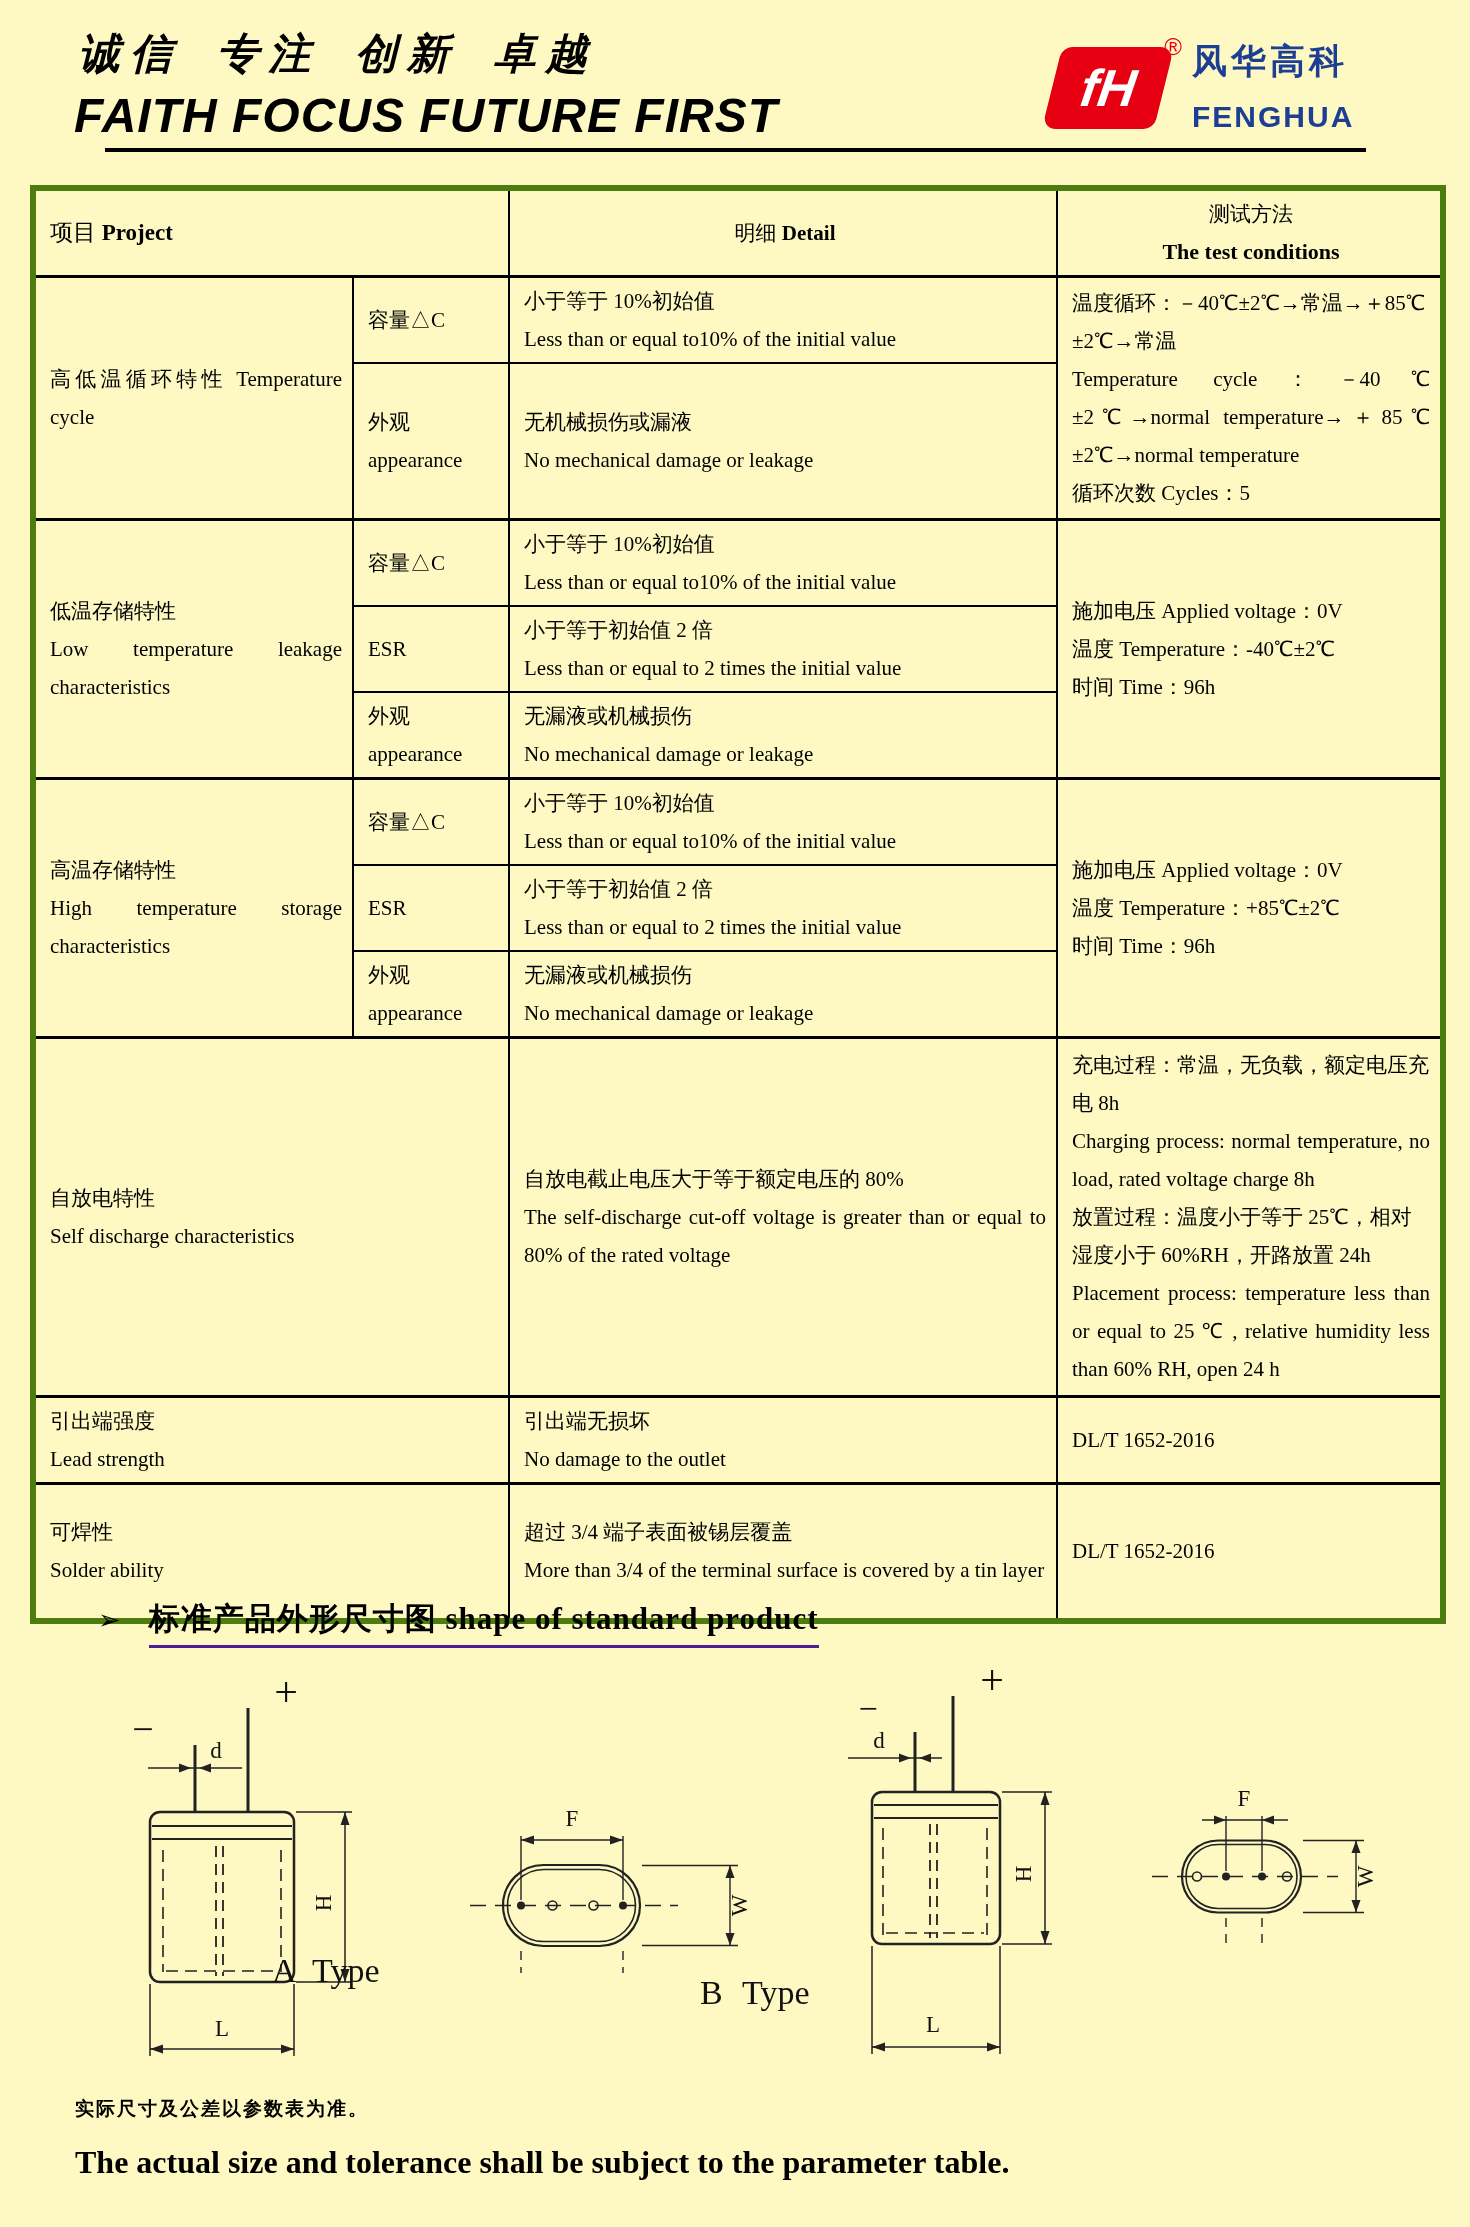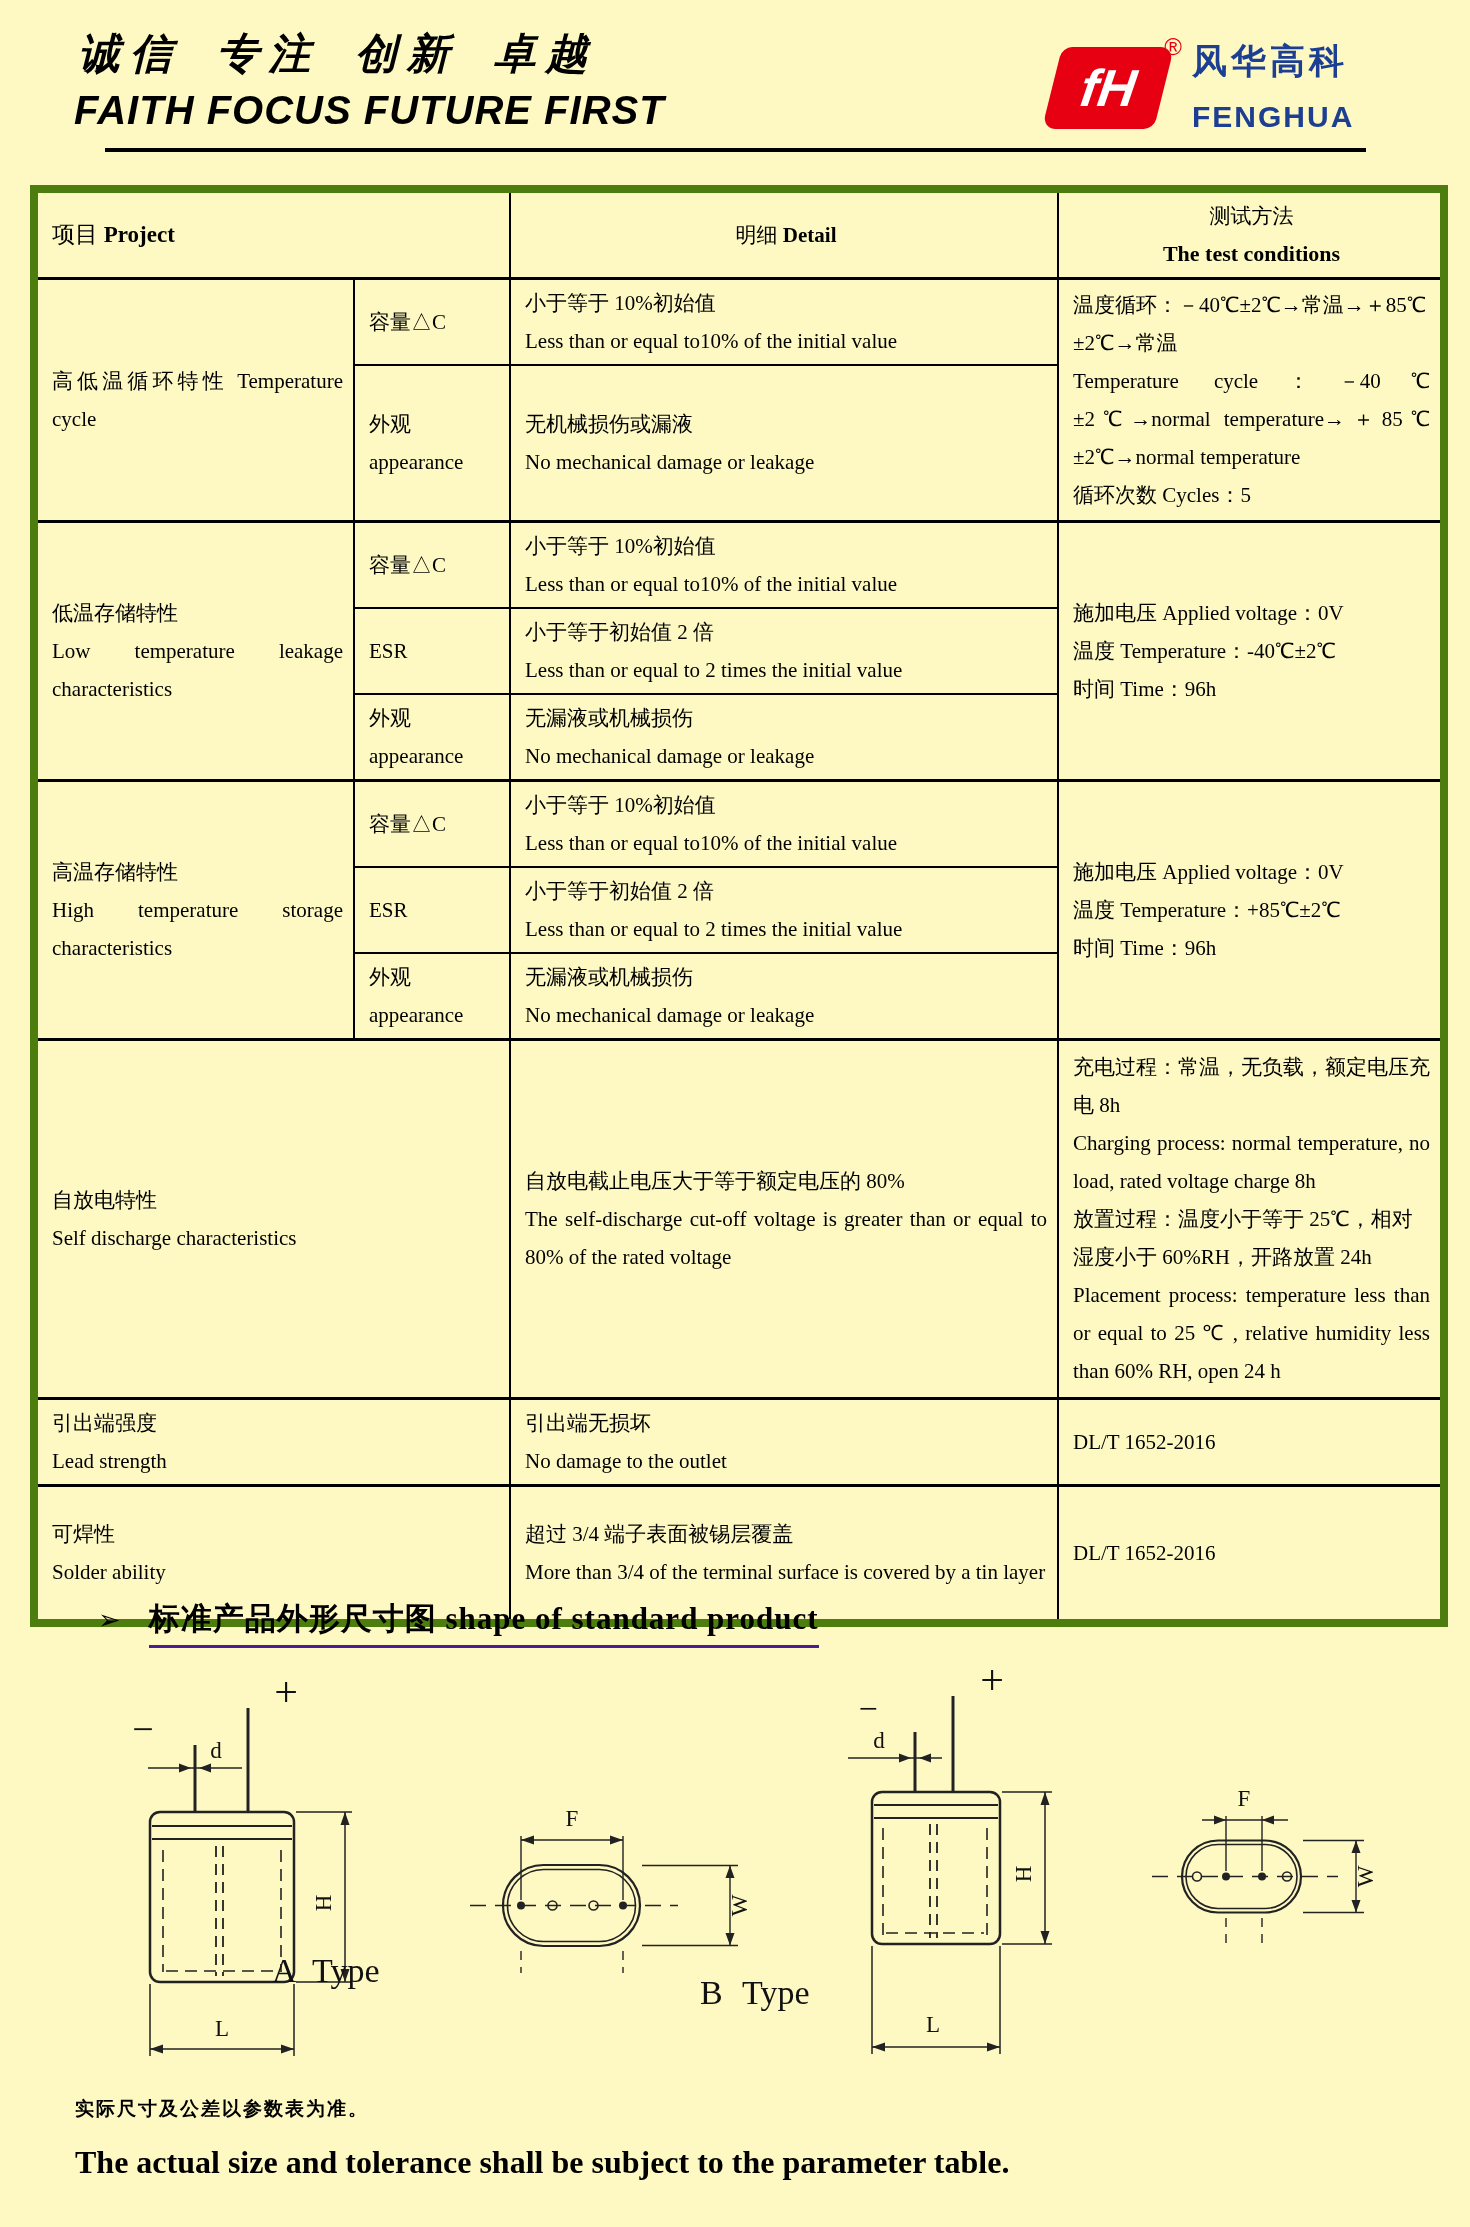--- a/index.html
+++ b/index.html
@@ -8,21 +8,21 @@
     position:relative; width:1470px; height:2227px; background:#fef9c3;
     font-family:"Liberation Serif", serif; color:#000; overflow:hidden;
   }
   
   .slogan-zh {
     position:absolute; left:78px; top:26px; font-size:42px; font-style:italic;
     font-weight:bold; letter-spacing:10px; word-spacing:14px;
     font-family:"Liberation Serif", serif;
   }
   .slogan-en {
-    position:absolute; left:74px; top:88px; font-size:40px; font-style:italic;
+    position:absolute; left:74px; top:88px; font-size:48px; font-style:italic;
     font-weight:bold; letter-spacing:1px; font-family:"Liberation Sans", sans-serif;
   }
   .header-rule { position:absolute; left:105px; top:148px; width:1261px; height:4px; background:#000; }
   .logo { position:absolute; left:1046px; top:42px; display:flex; align-items:center; gap:20px; }
   .logo-mark-wrap { position:relative; width:126px; height:86px; }
   .logo-mark {
     position:absolute; left:6px; top:2px; width:112px; height:82px;
     background:#e60012; transform:skewX(-14deg); border-radius:10px 14px 10px 14px;
     display:flex; align-items:center; justify-content:center;
   }
@@ -33,21 +33,21 @@
   .logo-reg { position:absolute; right:-10px; top:-12px; color:#e60012; font-size:24px; font-family:"Liberation Sans", sans-serif; }
   .logo-text { display:flex; flex-direction:column; line-height:1.08;gap:21px; }
   .logo-zh { font-size:35px; font-weight:bold; color:#1c3f94; letter-spacing:4px; font-family:"Liberation Sans", sans-serif; }
   .logo-en { font-size:30px; font-weight:bold; color:#1c3f94; letter-spacing:2px; font-family:"Liberation Sans", sans-serif; }
   
   table.spec {
     position:absolute; left:30px; top:185px; width:1410px;
     border-collapse:collapse; table-layout:fixed;
     font-size:21px;
   }
-  table.spec { border:8px solid #4d7c0f; }
+  table.spec { border:6px solid #4d7c0f; }
   table.spec td { border:2px solid #000; vertical-align:middle; padding:4px 10px 4px 14px; line-height:38px; }
   table.spec tr.major > td { border-top:3.5px solid #000; }
   .th-left { text-align:left; padding-left:16px; font-size:23px; }
   .th-center { text-align:center; }
   .th-center .l2 { font-weight:bold; font-size:22px; }
   .lh40 td, td.lh40 { line-height:40px; }
   td.lh44 { line-height:44px; }
   td.lh56 { line-height:56px; }
   .jt { text-align:justify; }
   .bold { font-weight:bold; }

